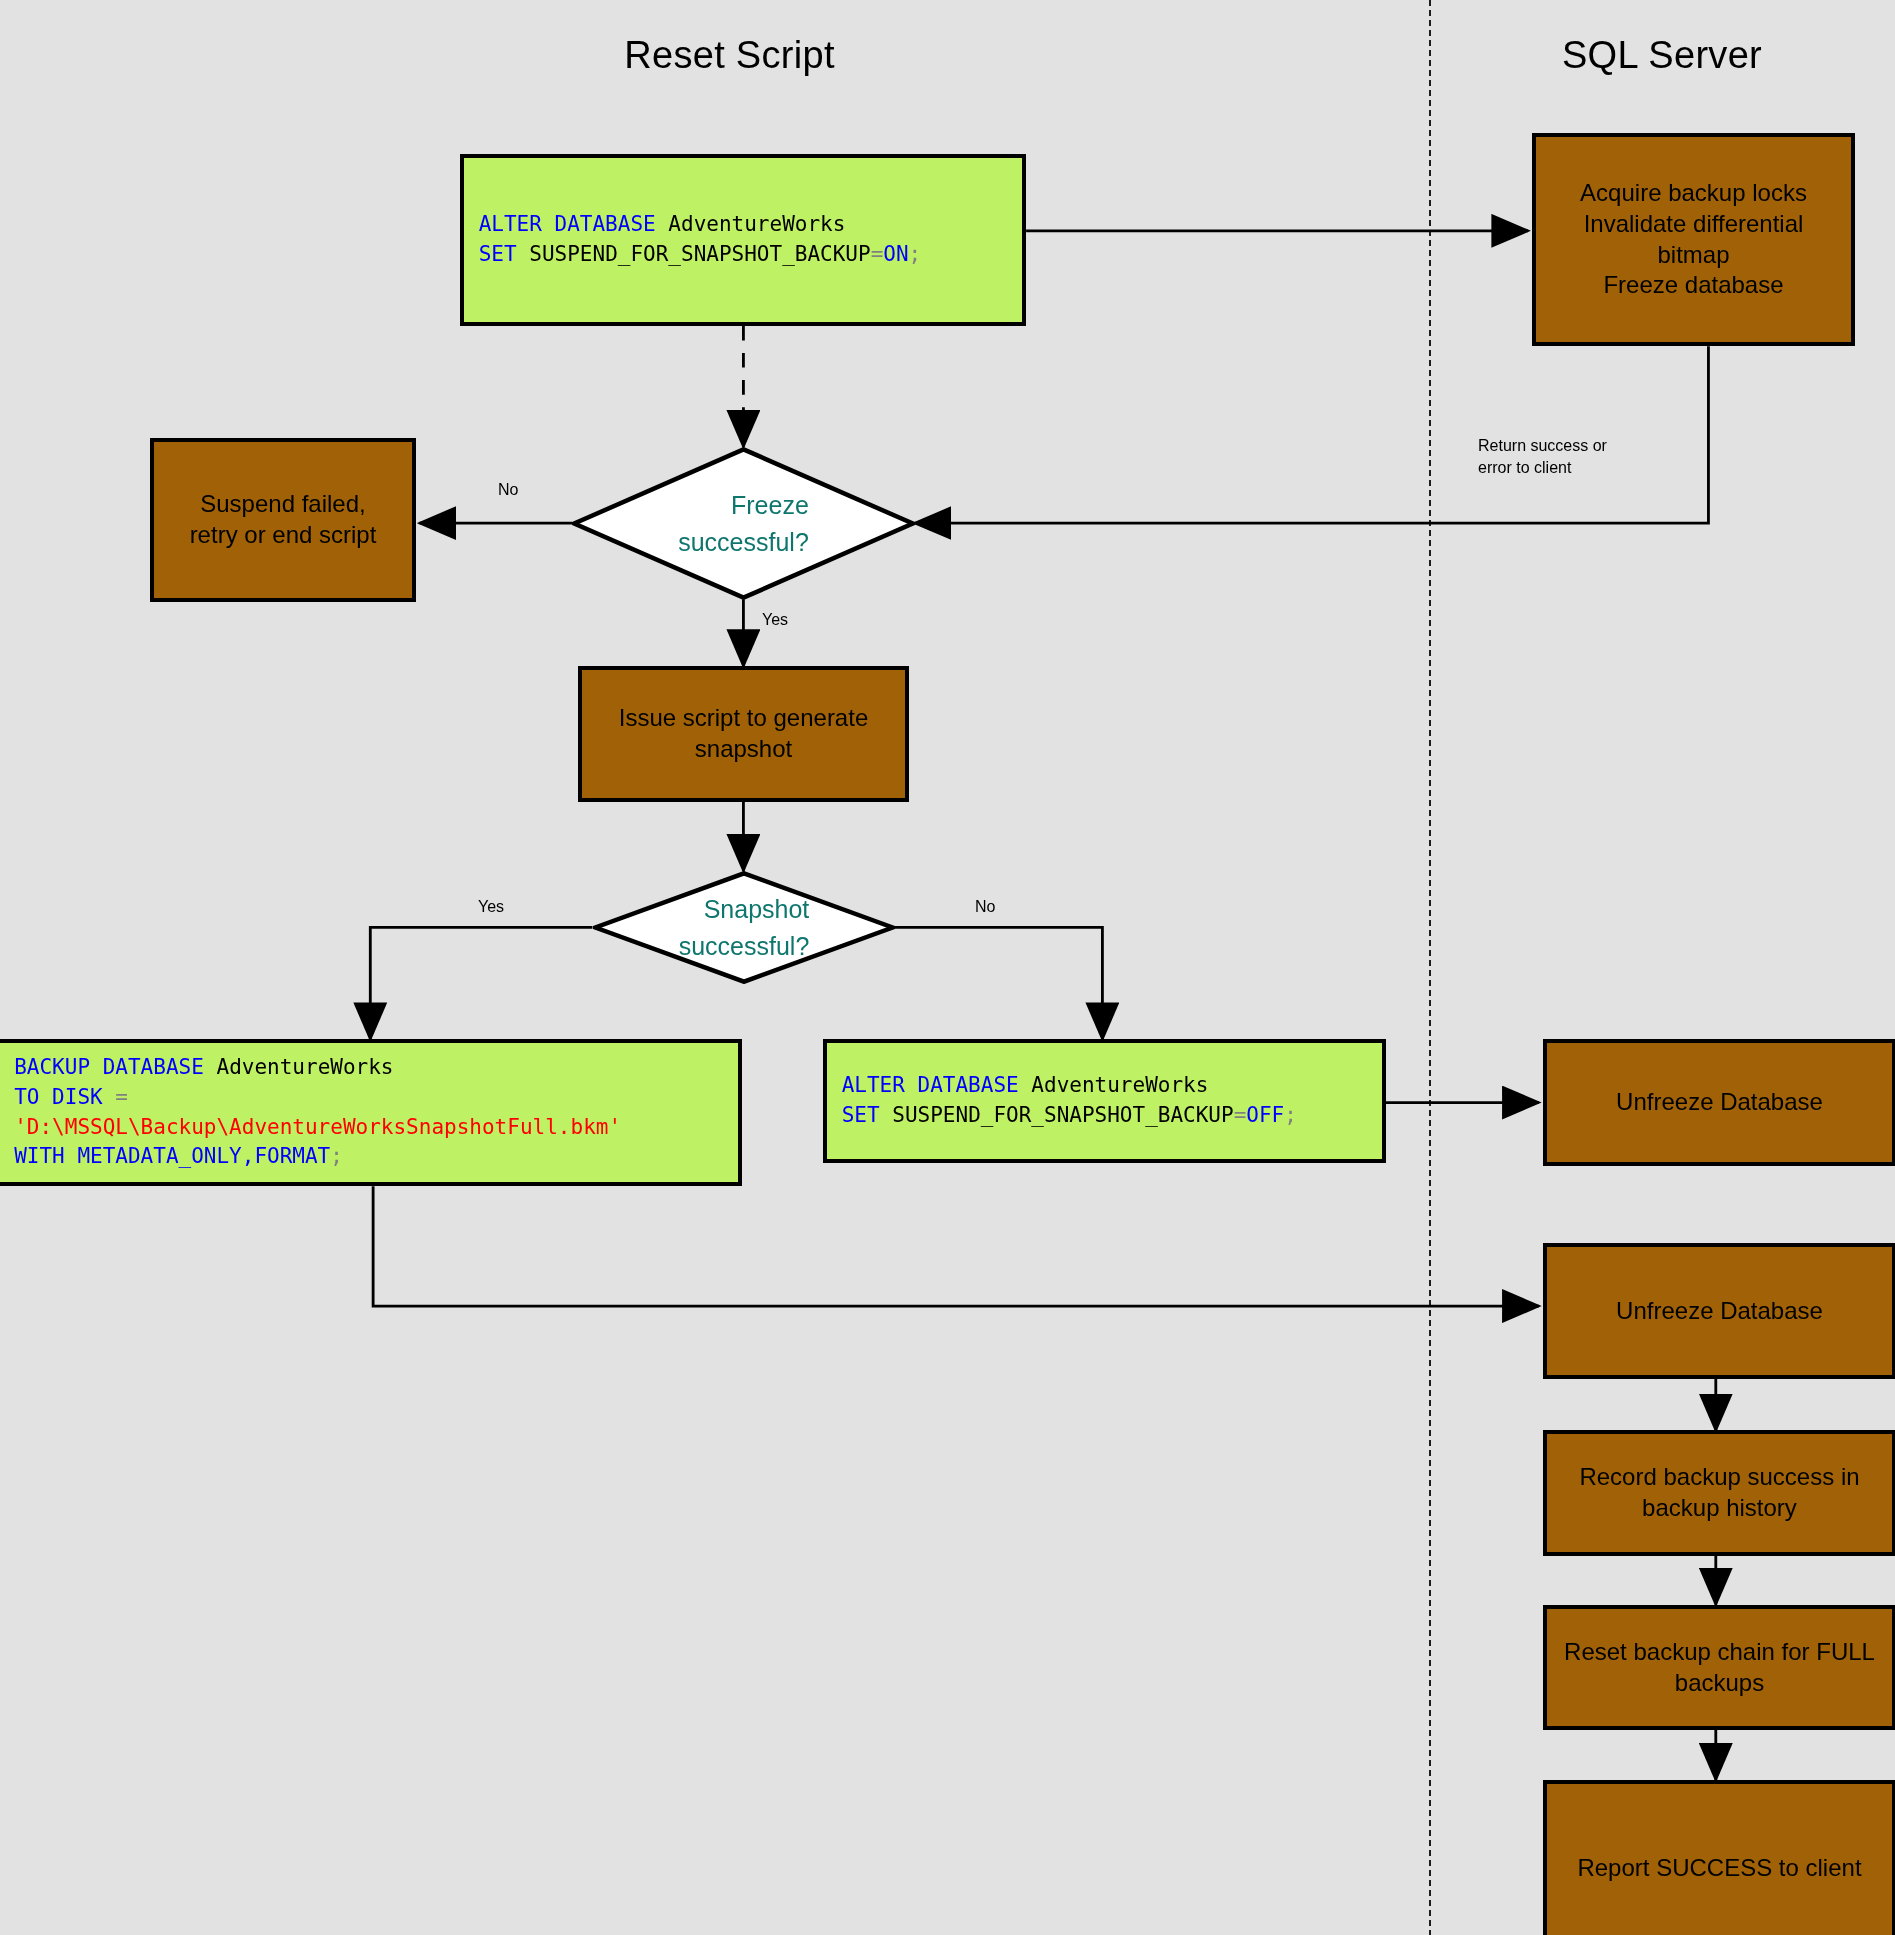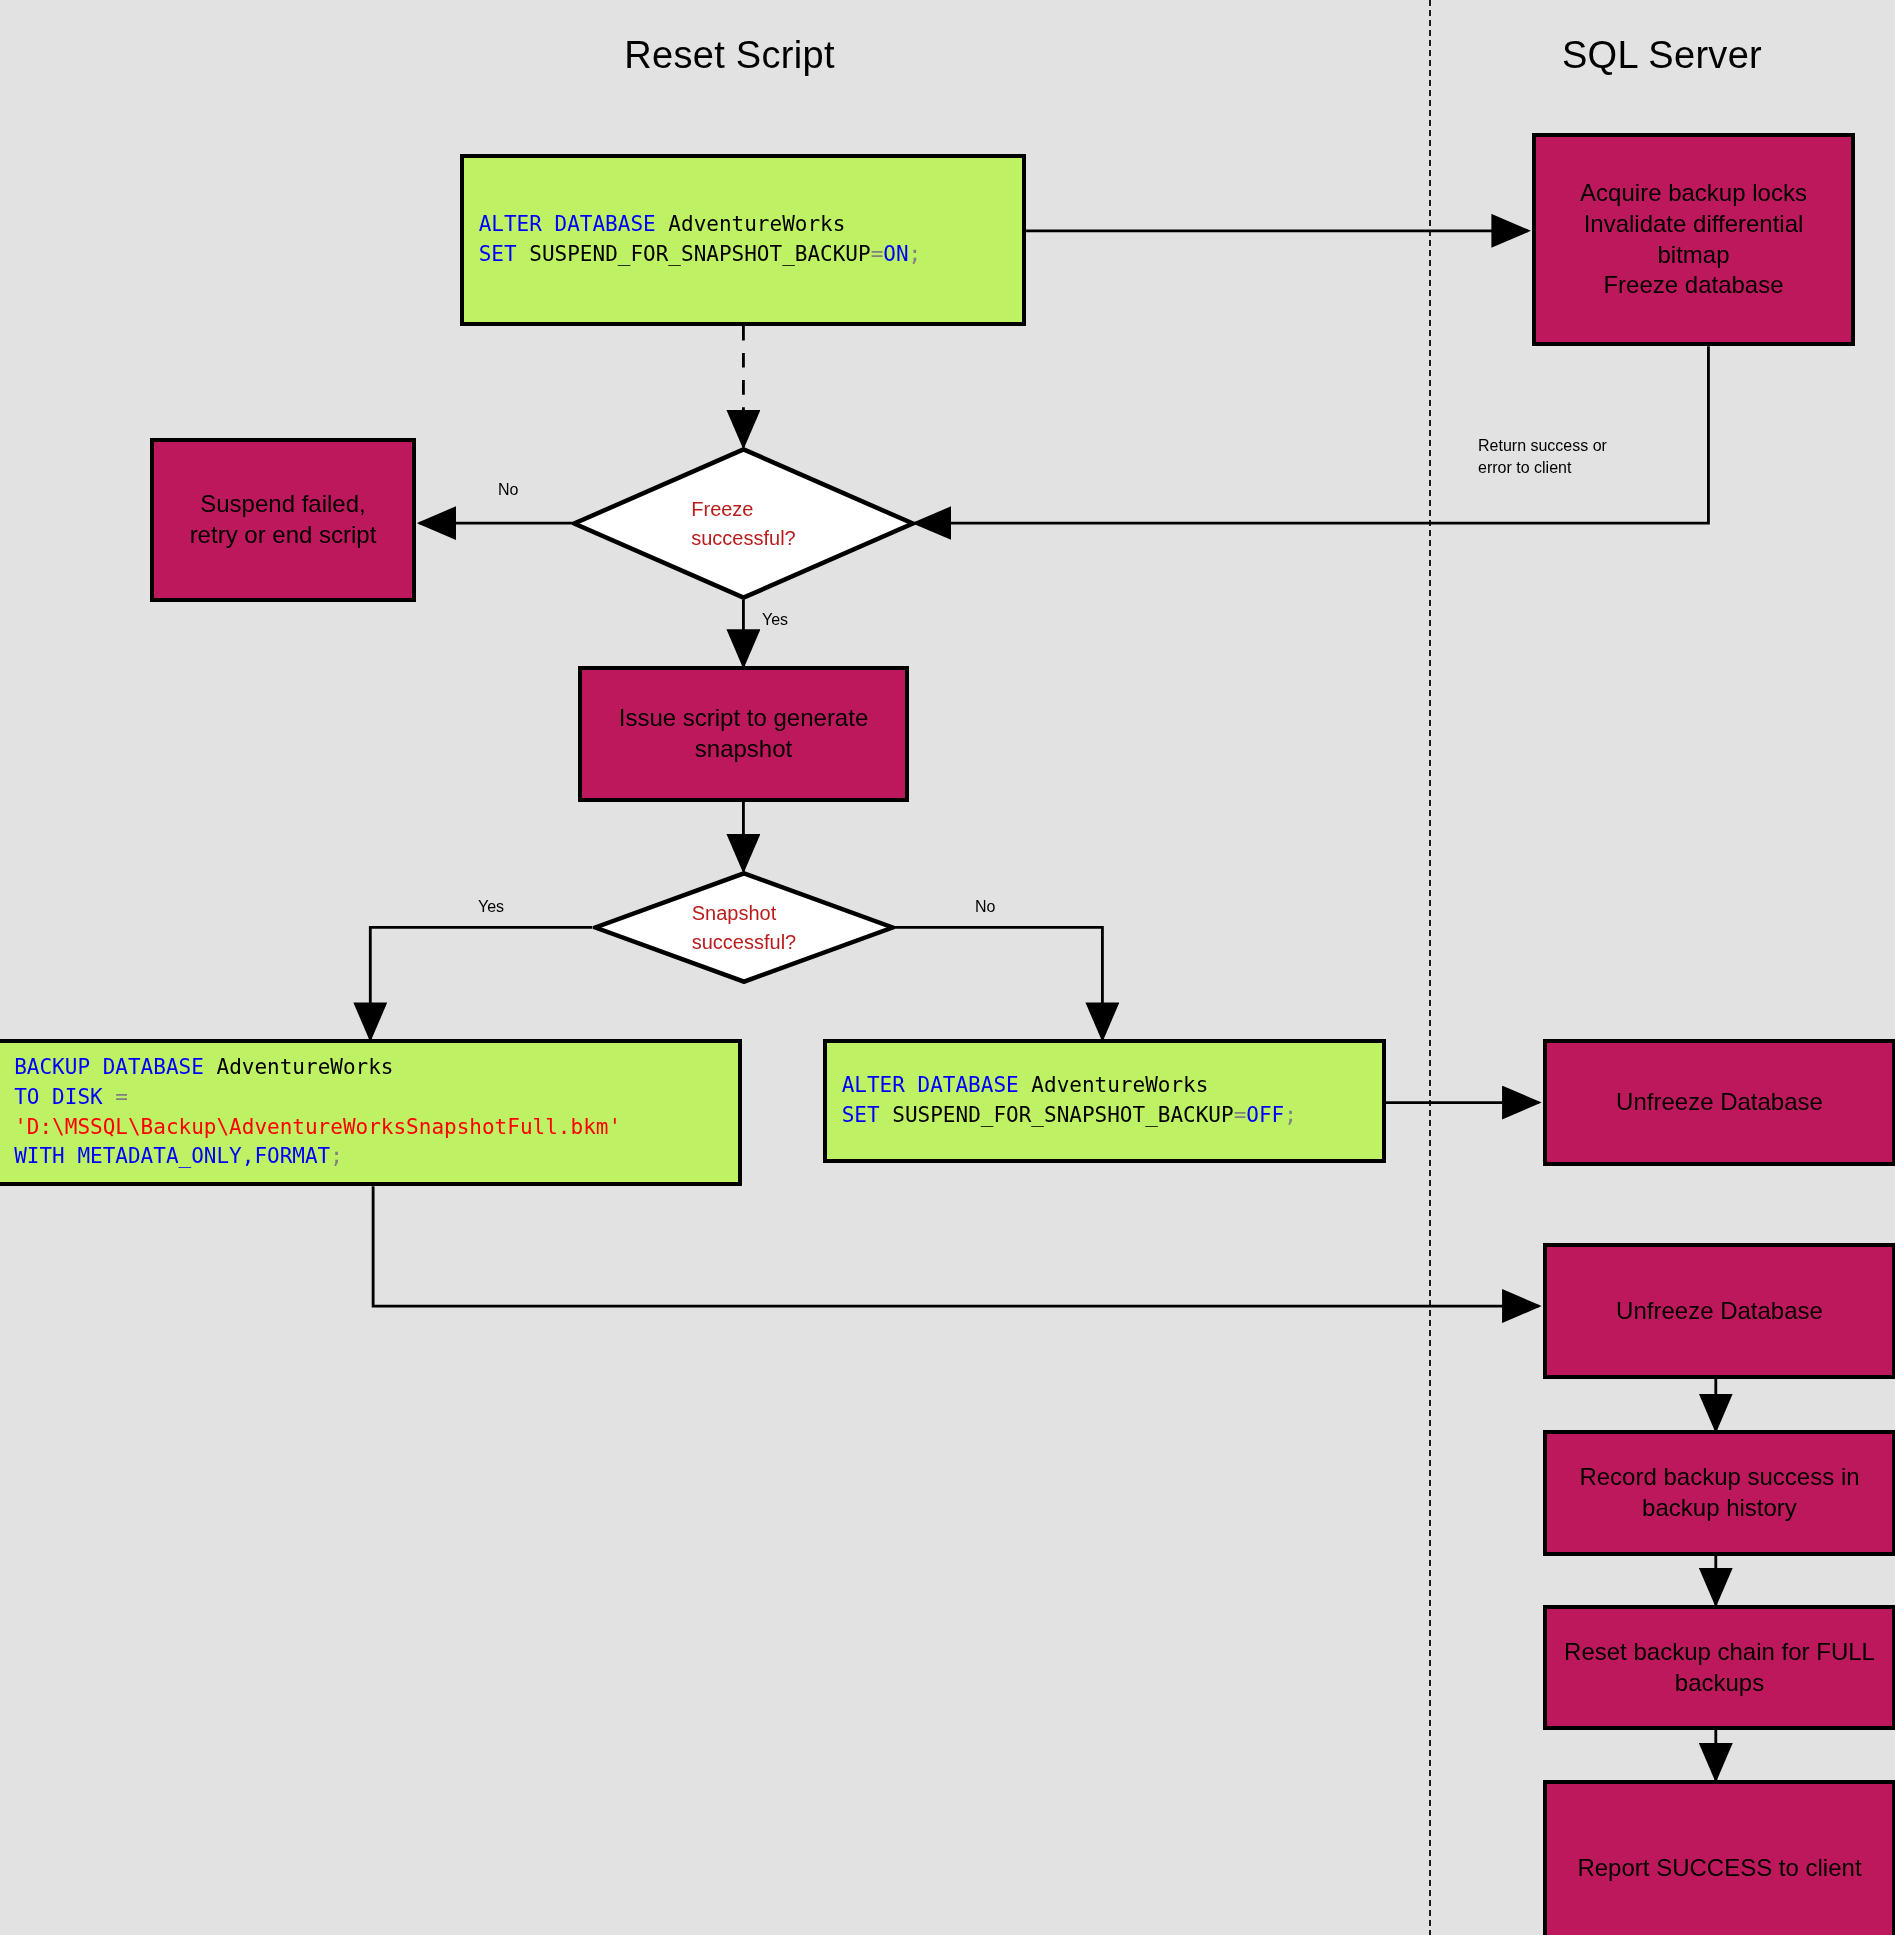--- a/index.html
+++ b/index.html
@@ -30,21 +30,21 @@
     position: absolute;
     top: 0;
     bottom: 0;
     width: 0;
     border-left: 2.3px dashed #1d1d1d;
   }
   
   .node {
     position: absolute;
     box-sizing: border-box;
-    background: #be185d;
+    background: #a16207;
     border: 4px solid #000000;
     display: flex;
     align-items: center;
     justify-content: center;
     text-align: center;
     color: #000;
     font-size: 24px;
     line-height: 1.28;
     padding: 3.4px 12.4px;
   }
@@ -76,24 +76,24 @@
     position: absolute;
   }
   .diamond-wrap svg { display: block; }
   .diamond-label {
     position: absolute;
     left: 0; right: 0; top: 0; bottom: 0;
     display: flex;
     flex-direction: column;
     align-items: center;
     justify-content: center;
-    font-size: 20px;
+    font-size: 25px;
     line-height: 1.45;
-    color: #b91c1c;
-    text-align: left;
+    color: #0f766e;
+    text-align: right;
     pointer-events: none;
   }
   
   .edge-label {
     position: absolute;
     font-size: 16px;
     color: #000;
     white-space: pre-line;
     line-height: 1.35;
   }

